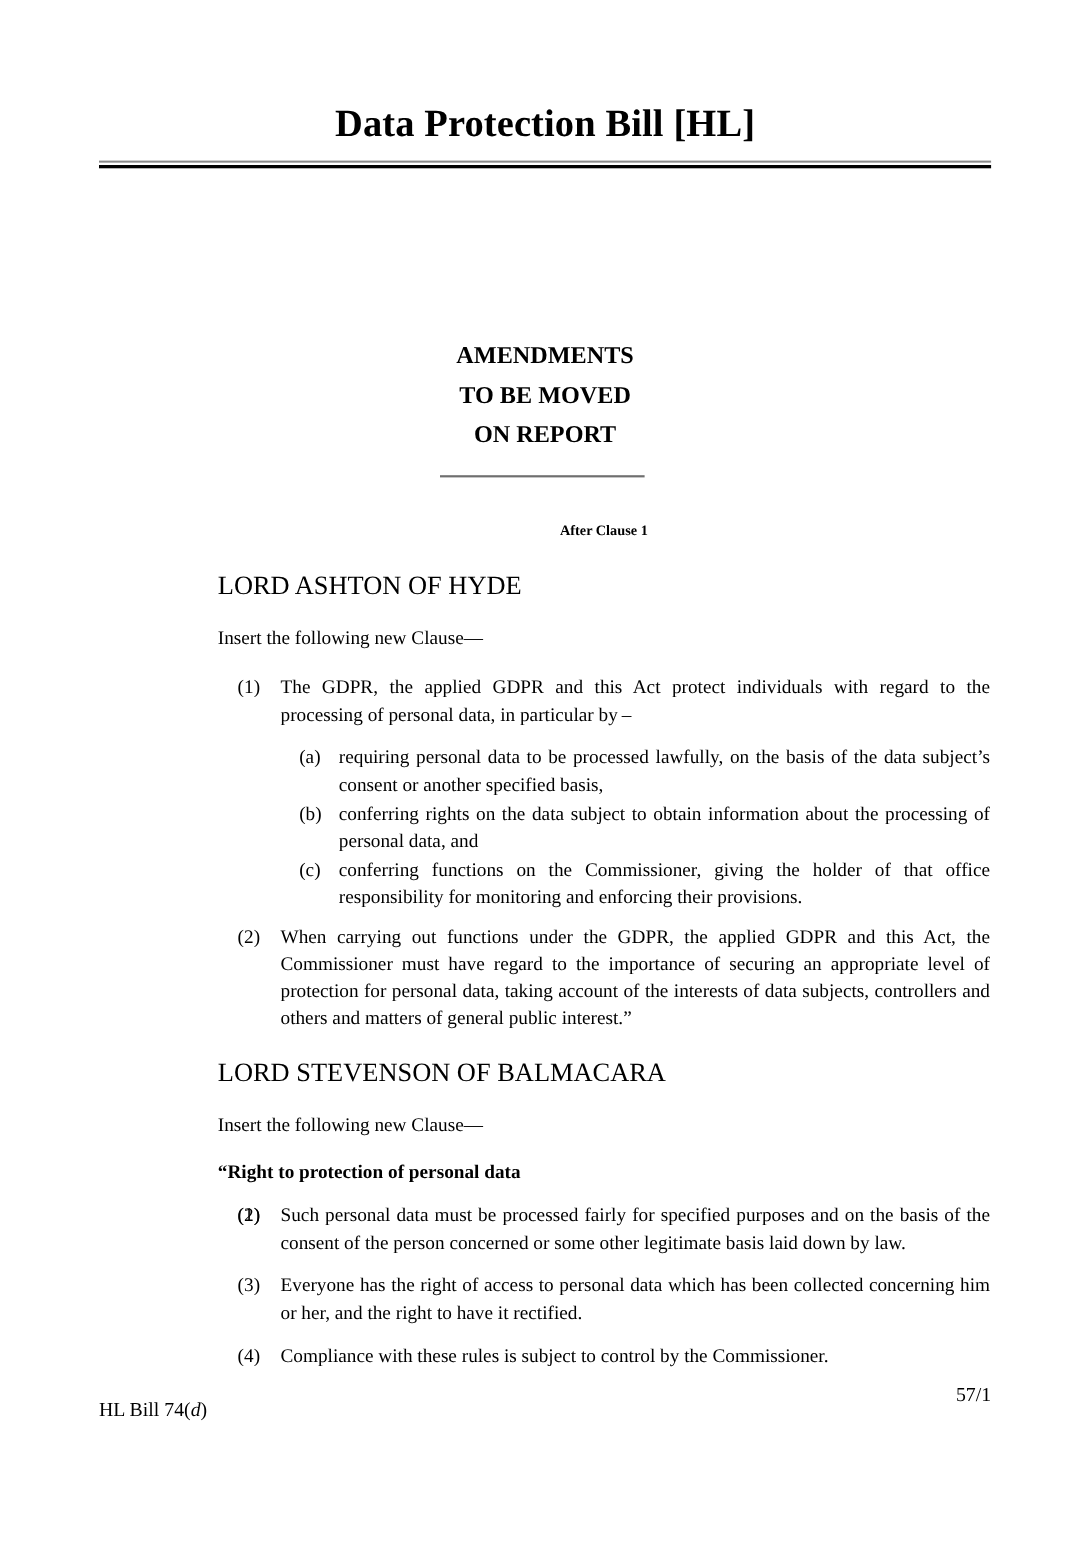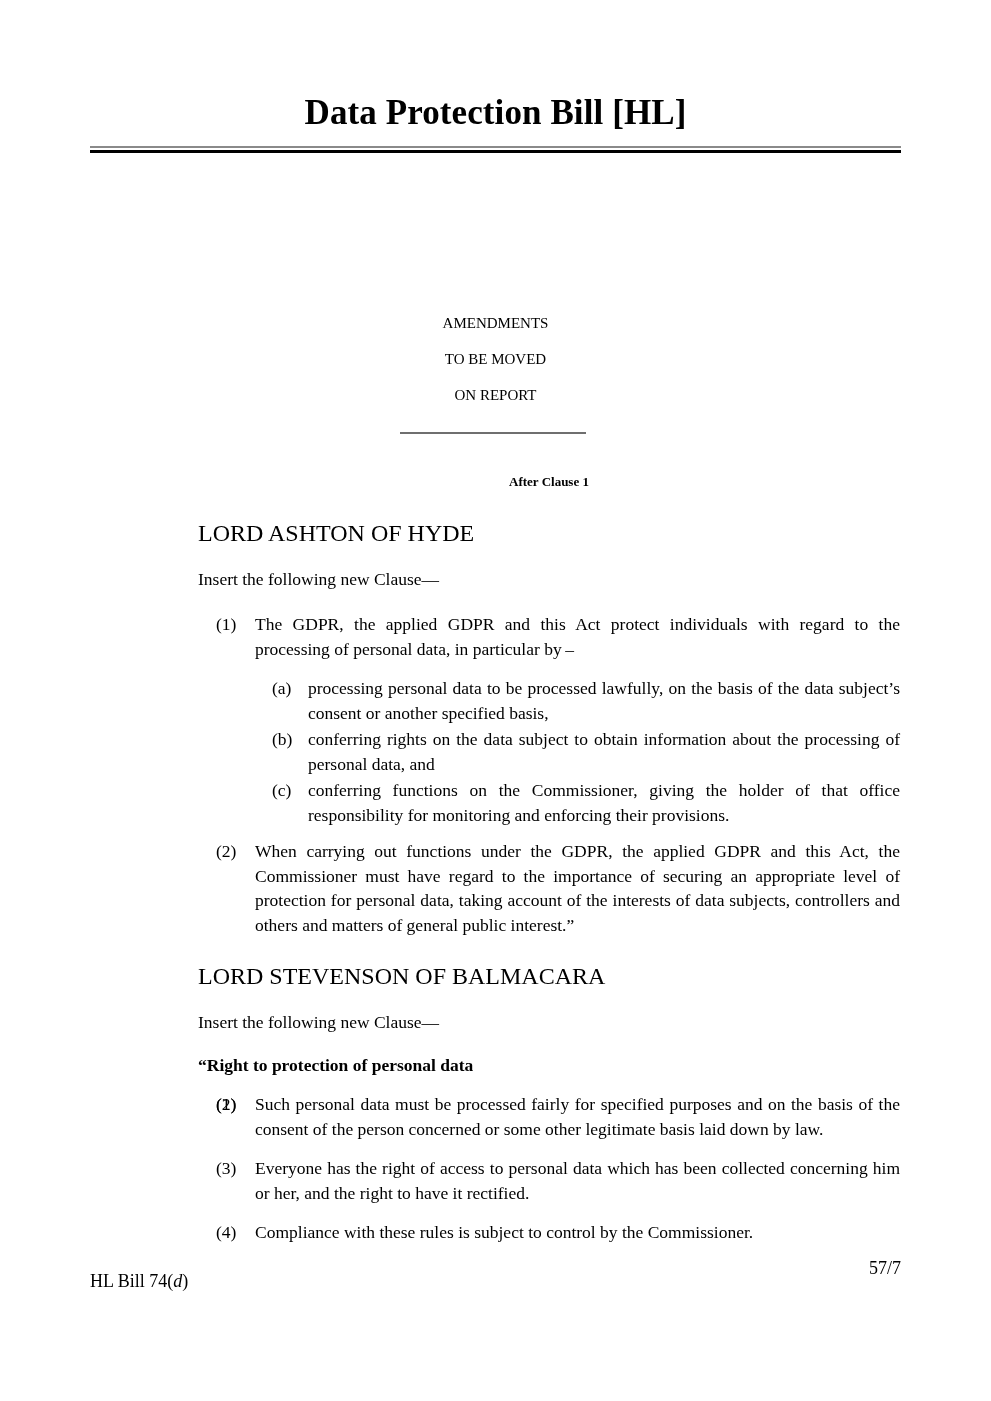--- a/index.html
+++ b/index.html
@@ -52,22 +52,23 @@
     background: #000000;
   }
 
   
   .heading-block {
     position: absolute;
     left: 90px;
     top: 305px;
     width: 811px;
     text-align: center;
-    font-size: 15px;
+    font-size: 22px;
     line-height: 36px;
+    font-weight: bold;
   }
   .sep-rule {
     position: absolute;
     left: 400px;
     top: 432px;
     width: 186px;
     height: 2px;
     background: #6f6f6f;
   }
 
@@ -184,21 +185,21 @@
       <div class="member-name">LORD ASHTON OF HYDE</div>
       <div class="insert-line">Insert the following new Clause—</div>
 
       <div class="para">
         <span class="num">(1)</span>
         <span>The GDPR, the applied GDPR and this Act protect individuals with regard to the processing of personal data, in particular by –</span>
       </div>
 
       <div class="subpara">
         <span class="num">(a)</span>
-        <span>processing personal data to be processed lawfully, on the basis of the data subject’s consent or another specified basis,</span>
+        <span>requiring personal data to be processed lawfully, on the basis of the data subject’s consent or another specified basis,</span>
       </div>
       <div class="subpara">
         <span class="num">(b)</span>
         <span>conferring rights on the data subject to obtain information about the processing of personal data, and</span>
       </div>
       <div class="subpara">
         <span class="num">(c)</span>
         <span>conferring functions on the Commissioner, giving the holder of that office responsibility for monitoring and enforcing their provisions.</span>
       </div>
 
@@ -231,16 +232,16 @@
       <div class="para last">
         <span class="num">(4)</span>
         <span>Compliance with these rules is subject to control by the Commissioner.</span>
       </div>
     </div>
 
   </div>
 
   <div class="footer">
     <div class="footer-left"><span>HL Bill 74(</span><span class="ital">d</span><span>)</span></div>
-    <div class="footer-right">57/7</div>
+    <div class="footer-right">57/1</div>
   </div>
 
 </div>
 
 </body></html>

